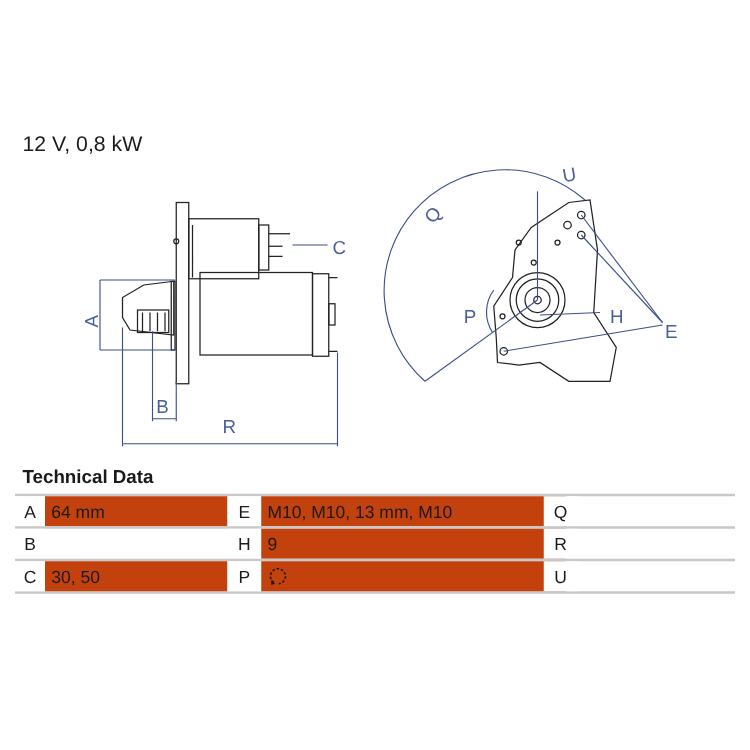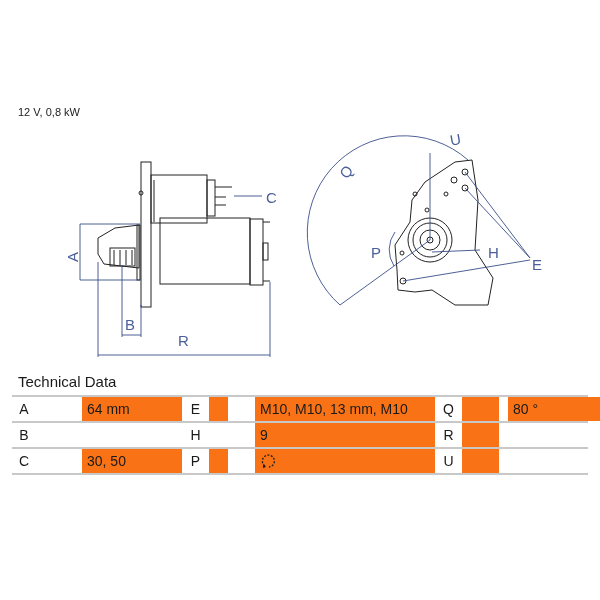--- a/index.html
+++ b/index.html
@@ -1,25 +1,25 @@
 <!DOCTYPE html>
 <html><head>
 <meta charset="utf-8">
 <style>
   html, body { margin:0; padding:0; background:#ffffff; }
   body { width:600px; height:600px; position:relative; overflow:hidden; font-family:"Liberation Sans", sans-serif; color:#1a1a1a; }
-  .spec { position:absolute; left:18px; top:106px; font-size:11px; }
+  .spec { position:absolute; left:18px; top:106px; font-size:17px; }
   .drawing { position:absolute; left:0; top:0; }
-  .td-title { position:absolute; left:18px; top:373px; font-size:15px; font-weight:normal; }
+  .td-title { position:absolute; left:18px; top:373px; font-size:15px; font-weight:bold; }
   .table { position:absolute; left:12px; top:395px; width:576px; }
   .row { position:relative; height:26px; border-top:2px solid #c8c8c8; box-sizing:border-box; }
   .row:last-child { border-bottom:2px solid #c8c8c8; height:28px; }
   .cell { position:absolute; top:0; bottom:0; display:flex; align-items:center; font-size:14px; }
   .lab { justify-content:center; background:#ffffff; }
-  .val { background:#f97316; padding-left:5px; box-sizing:border-box;margin-left:46px; }
+  .val { background:#c2410c; padding-left:5px; box-sizing:border-box; }
   .l1 { left:0; width:24px; } .v1 { left:24px; width:146px; }
   .l2 { left:170px; width:27px; } .v2 { left:197px; width:244px; }
   .l3 { left:423px; width:27px; } .v3 { left:450px; width:126px; }
   .dl { fill:none; stroke:#3a4f8a; stroke-width:0.9; }
   .ln { fill:none; stroke:#222; stroke-width:1; }
   .lbl { font-family:"Liberation Sans", sans-serif; font-size:15px; fill:#4a5f9a; }
 </style>
 </head>
 <body>
 
@@ -100,21 +100,20 @@
 
 <div class="td-title">Technical Data</div>
 
 <div class="table">
   <div class="row">
     <div class="cell lab l1">A</div>
     <div class="cell val v1">64 mm</div>
     <div class="cell lab l2">E</div>
     <div class="cell val v2">M10, M10, 13 mm, M10</div>
     <div class="cell lab l3">Q</div>
-    <div class="cell val v3">80 °</div>
   </div>
   <div class="row">
     <div class="cell lab l1">B</div>
     <div class="cell lab l2">H</div>
     <div class="cell val v2">9</div>
     <div class="cell lab l3">R</div>
   </div>
   <div class="row">
     <div class="cell lab l1">C</div>
     <div class="cell val v1">30, 50</div>

